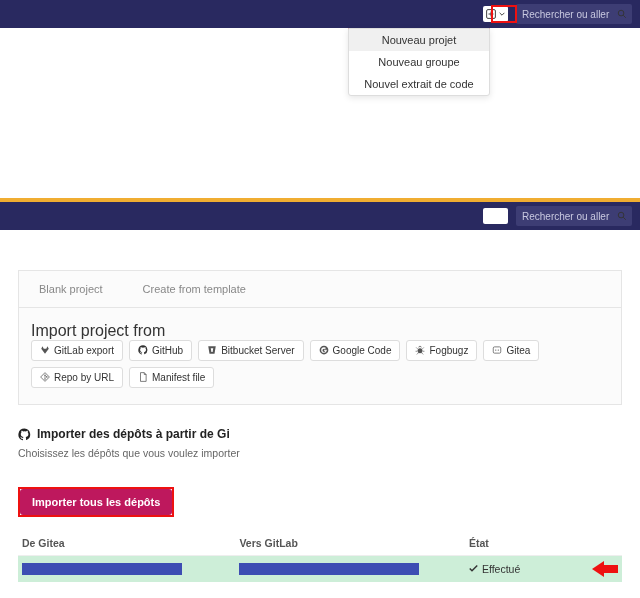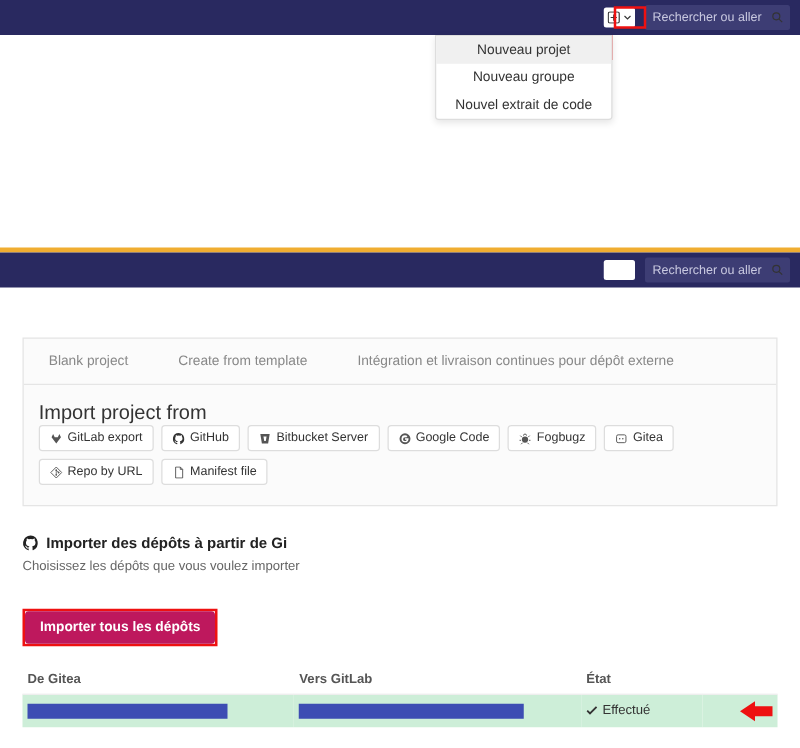--- a/index.html
+++ b/index.html
@@ -20,21 +20,21 @@
 
   .sec2 { margin-top: 170px; }
   .goldbar { height: 4px; background: #f0ad31; }
   .panel { background: #fbfbfb; border: 1px solid #e5e5e5; margin: 40px 18px 0; padding: 0; }
   .tabs { display: flex; border-bottom: 1px solid #e5e5e5; }
   .tab { padding: 12px 20px; font-size: 11px; color: #888; cursor: pointer; }
   .tab.active { color: #333; }
   .panel-body { padding: 14px 12px 16px; }
   .ipf-title { font-size: 16px; color: #333; margin-bottom: 0; }
   .src-row { display: flex; flex-wrap: wrap; gap: 6px; }
-  .src-btn { display: inline-flex; align-items: flex-end; gap: 4px; background: #fff; border: 1px solid #ddd; border-radius: 3px; padding: 4px 8px; font-size: 10px; color: #333; cursor: pointer; }
+  .src-btn { display: inline-flex; align-items: flex-start; gap: 4px; background: #fff; border: 1px solid #ddd; border-radius: 3px; padding: 4px 8px; font-size: 10px; color: #333; cursor: pointer; }
   .src-icon { width: 10px; height: 10px; flex: none; }
 
   .import-sec { margin: 22px 18px 0; }
   .imp-title { font-size: 12px; font-weight: 700; color: #222; display: flex; align-items: center; gap: 6px; }
   .gh-icon { width: 13px; height: 13px; }
   .imp-sub { font-size: 10.5px; color: #666; margin-top: 6px; }
   .imp-btn-wrap { margin-top: 28px; display: inline-block; }
   .imp-btn { background: #be185d; color: #fff; border: none; padding: 7px 12px; font-size: 11px; border-radius: 3px; cursor: pointer; font-weight: bold; }
   .tbl { width: 100%; margin-top: 14px; border-collapse: collapse; font-size: 10.5px; }
   .tbl th { text-align: left; color: #555; font-weight: 600; padding: 6px 4px; border-bottom: 1px solid #eee; }
@@ -103,21 +103,20 @@
           <circle cx="6.5" cy="6.5" r="4.5" fill="none" stroke="currentColor" stroke-width="1.5"></circle>
           <path d="M10 10l4 4" stroke="currentColor" stroke-width="1.5"></path>
         </svg>
     </div>
   </div>
 
   <div class="panel">
     <div class="tabs">
       <div class="tab">Blank project</div>
       <div class="tab">Create from template</div>
-      <div class="tab">Intégration et livraison continues pour dépôt externe</div>
     </div>
     <div class="panel-body">
       <div class="ipf-title">Import project from</div>
       <div class="src-row">
         <button class="src-btn">
           <svg class="src-icon" viewBox="0 0 16 16">
               <path d="M8 14L2 6l2-4 2 4h4l2-4 2 4-6 8z" fill="#555"></path>
             </svg>
           <span>GitLab export</span>
         </button>

